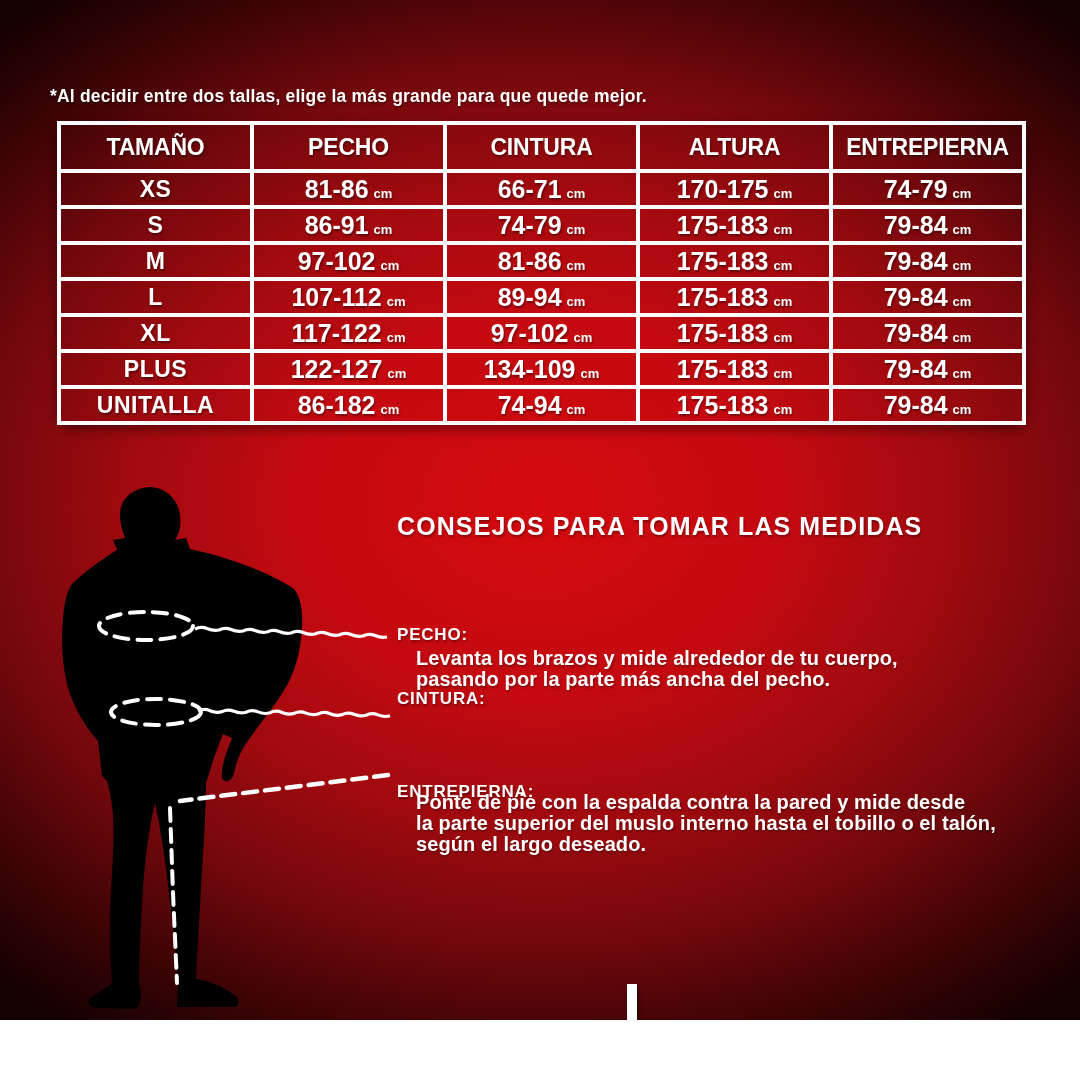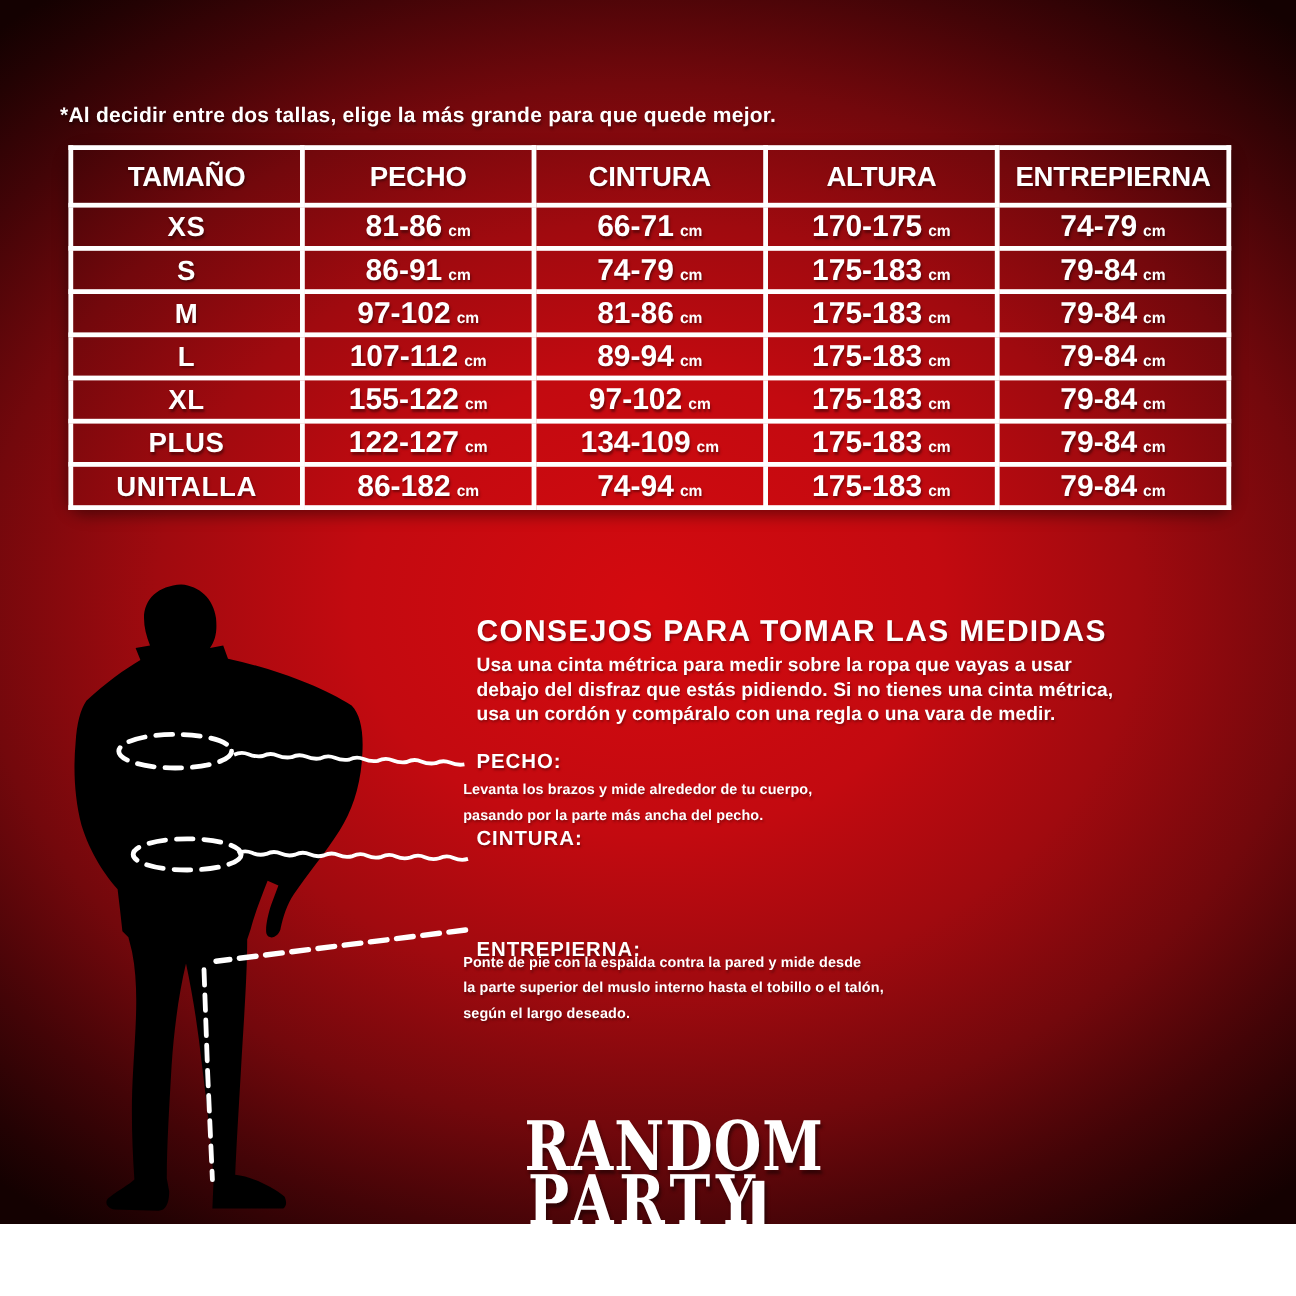--- a/index.html
+++ b/index.html
@@ -46,22 +46,22 @@
     position:absolute; left:397px; top:545px; width:640px;
     font-size:16px; font-weight:700; line-height:20.5px; letter-spacing:.1px;
     white-space:pre-line; text-shadow:1px 2px 2px rgba(0,0,0,.3);
   }
   .measure-label{
     position:absolute; left:397px;
     font-size:17px; font-weight:700; letter-spacing:.8px;
     text-shadow:1px 2px 2px rgba(0,0,0,.35); white-space:nowrap;
   }
   .measure-text{
-    position:absolute; left:386px; width:640px;
-    font-size:12px; font-weight:700; line-height:21px; letter-spacing:.1px;
+    position:absolute; left:416px; width:640px;
+    font-size:20px; font-weight:700; line-height:21px; letter-spacing:.1px;
     white-space:pre-line; text-shadow:1px 2px 2px rgba(0,0,0,.3);
   }
   .pecho-label{ top:625px; }   .pecho-text{ top:648px; }
   .cintura-label{ top:689px; } .cintura-text{ top:743px; }
   .entre-label{ top:782px; }   .entre-text{ top:792px; }
   
   .brand{ position:absolute; left:412px; top:932px; width:250px; text-align:center; }
   .brand-line{
     font-family:"DejaVu Serif", serif; font-weight:700; color:#fff;
     font-size:57px; line-height:48px; letter-spacing:1px;
@@ -115,21 +115,21 @@
         </tr>
         <tr>
           <td class="size-cell">L</td>
           <td class="val-cell"><span class="val">107-112</span><span class="unit">cm</span></td>
           <td class="val-cell"><span class="val">89-94</span><span class="unit">cm</span></td>
           <td class="val-cell"><span class="val">175-183</span><span class="unit">cm</span></td>
           <td class="val-cell"><span class="val">79-84</span><span class="unit">cm</span></td>
         </tr>
         <tr>
           <td class="size-cell">XL</td>
-          <td class="val-cell"><span class="val">155-122</span><span class="unit">cm</span></td>
+          <td class="val-cell"><span class="val">117-122</span><span class="unit">cm</span></td>
           <td class="val-cell"><span class="val">97-102</span><span class="unit">cm</span></td>
           <td class="val-cell"><span class="val">175-183</span><span class="unit">cm</span></td>
           <td class="val-cell"><span class="val">79-84</span><span class="unit">cm</span></td>
         </tr>
         <tr>
           <td class="size-cell">PLUS</td>
           <td class="val-cell"><span class="val">122-127</span><span class="unit">cm</span></td>
           <td class="val-cell"><span class="val">134-109</span><span class="unit">cm</span></td>
           <td class="val-cell"><span class="val">175-183</span><span class="unit">cm</span></td>
           <td class="val-cell"><span class="val">79-84</span><span class="unit">cm</span></td>
@@ -170,34 +170,27 @@
       C 72,47 70,40 70,32 C 70,16 82,5 101,4 Z"></path>
     <ellipse cx="96" cy="143" rx="47" ry="14" fill="none" stroke="#ffffff" stroke-width="4" stroke-dasharray="14 9" stroke-linecap="round"></ellipse>
     <ellipse cx="106" cy="229" rx="45" ry="13" fill="none" stroke="#ffffff" stroke-width="4" stroke-dasharray="14 9" stroke-linecap="round"></ellipse>
     <path fill="none" stroke="#ffffff" stroke-width="3.2" d="M 145,146 q 6,-3 12,-.5 q 6,2.5 12,1.5 q 6,-3 12,-.5 q 6,2.5 12,1.5 q 6,-3 12,-.5 q 6,2.5 12,1.5 q 6,-3 12,-.5 q 6,2.5 12,1.5 q 6,-3 12,-.5 q 6,2.5 12,1.5 q 6,-3 12,-.5 q 6,2.5 12,1.5 q 6,-3 12,-.5 q 6,2.5 12,1.5 q 6,-3 12,-.5 q 6,2.5 12,1.5"></path>
     <path fill="none" stroke="#ffffff" stroke-width="3.2" d="M 148,228 q 6,-3 12,-.3 q 6,2.7 12,.9 q 6,-3 12,-.3 q 6,2.7 12,.9 q 6,-3 12,-.3 q 6,2.7 12,.9 q 6,-3 12,-.3 q 6,2.7 12,.9 q 6,-3 12,-.3 q 6,2.7 12,.9 q 6,-3 12,-.3 q 6,2.7 12,.9 q 6,-3 12,-.3 q 6,2.7 12,.9 q 6,-3 12,-.3 q 6,2.7 12,.9"></path>
     <path fill="none" stroke="#ffffff" stroke-width="4.5" stroke-dasharray="14 8" stroke-linecap="round" d="M 338,292 L 130,318"></path>
     <path fill="none" stroke="#ffffff" stroke-width="4" stroke-dasharray="13 8" stroke-linecap="round" d="M 120,325 L 123,410 L 127,500"></path>
   </svg>
 
   <div class="tips-title">CONSEJOS PARA TOMAR LAS MEDIDAS</div>
-  <div class="tips-intro">Usa una cinta métrica para medir sobre la ropa que vayas a usar
-debajo del disfraz que estás pidiendo. Si no tienes una cinta métrica,
-usa un cordón y compáralo con una regla o una vara de medir.</div>
 
   <div class="measure-label pecho-label">PECHO:</div>
   <div class="measure-text pecho-text">Levanta los brazos y mide alrededor de tu cuerpo,
 pasando por la parte más ancha del pecho.</div>
 
   <div class="measure-label cintura-label">CINTURA:</div>
 
   <div class="measure-label entre-label">ENTREPIERNA:</div>
   <div class="measure-text entre-text">Ponte de pie con la espalda contra la pared y mide desde
 la parte superior del muslo interno hasta el tobillo o el talón,
 según el largo deseado.</div>
 
-  <div class="brand">
-    <div class="brand-line">RANDOM</div>
-    <div class="brand-line party">PARTY</div>
-  </div>
   <div class="brand-bar"></div>
 
 </div>
 
 </body></html>

